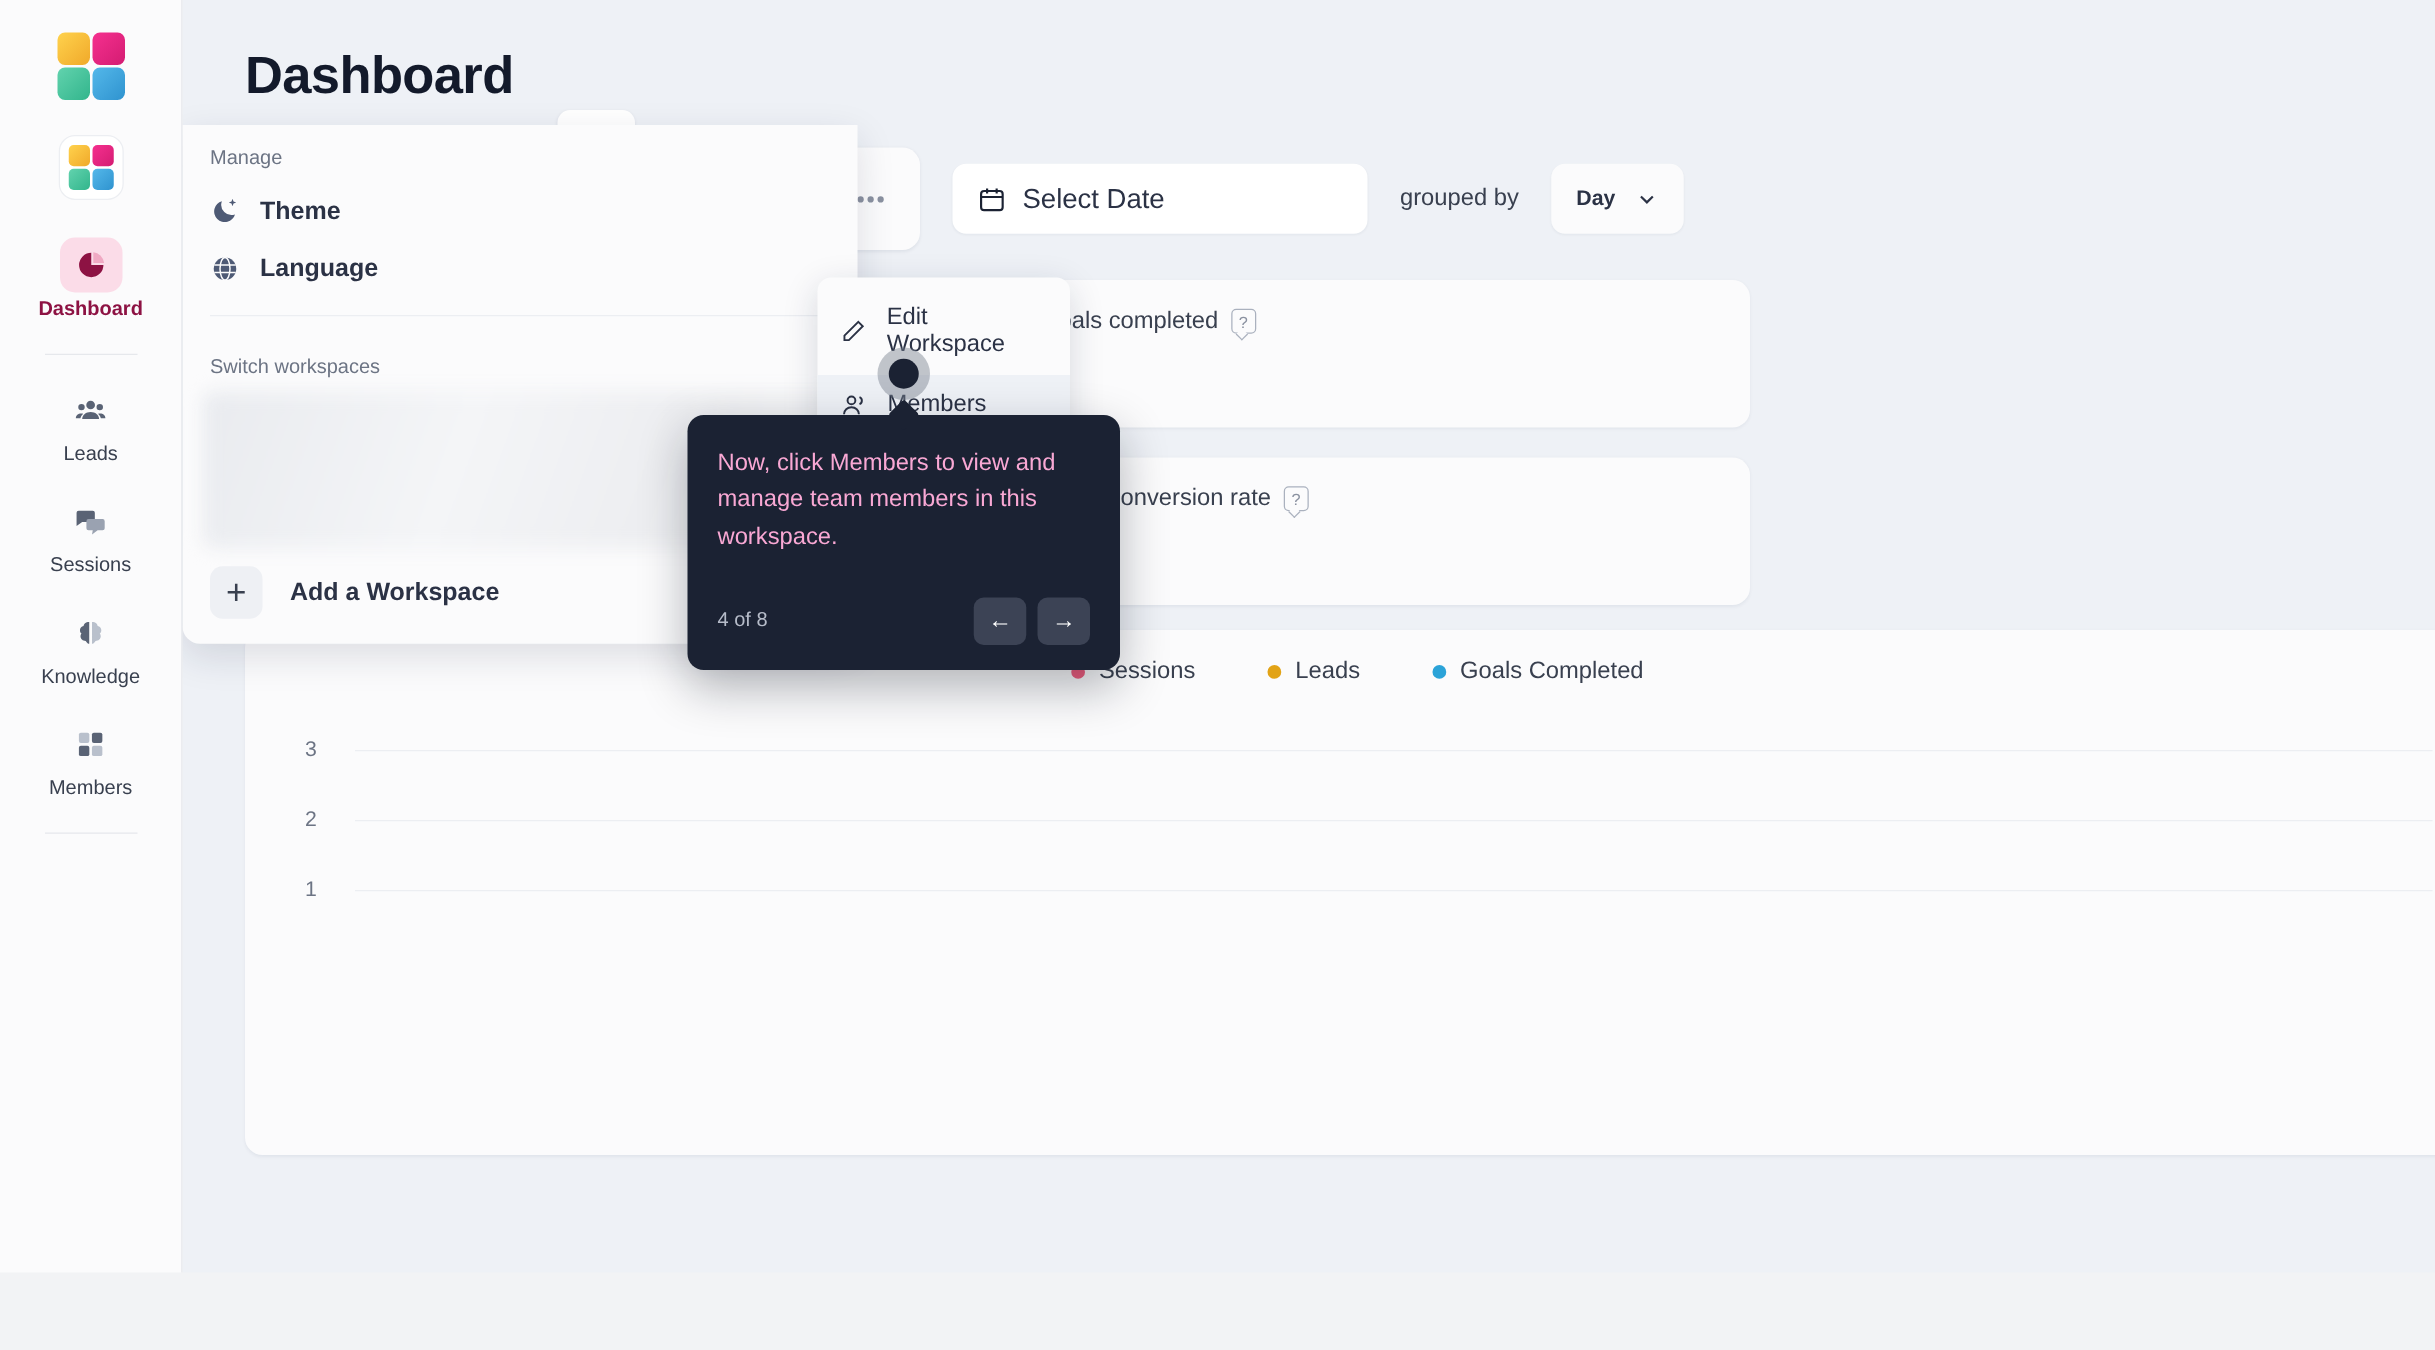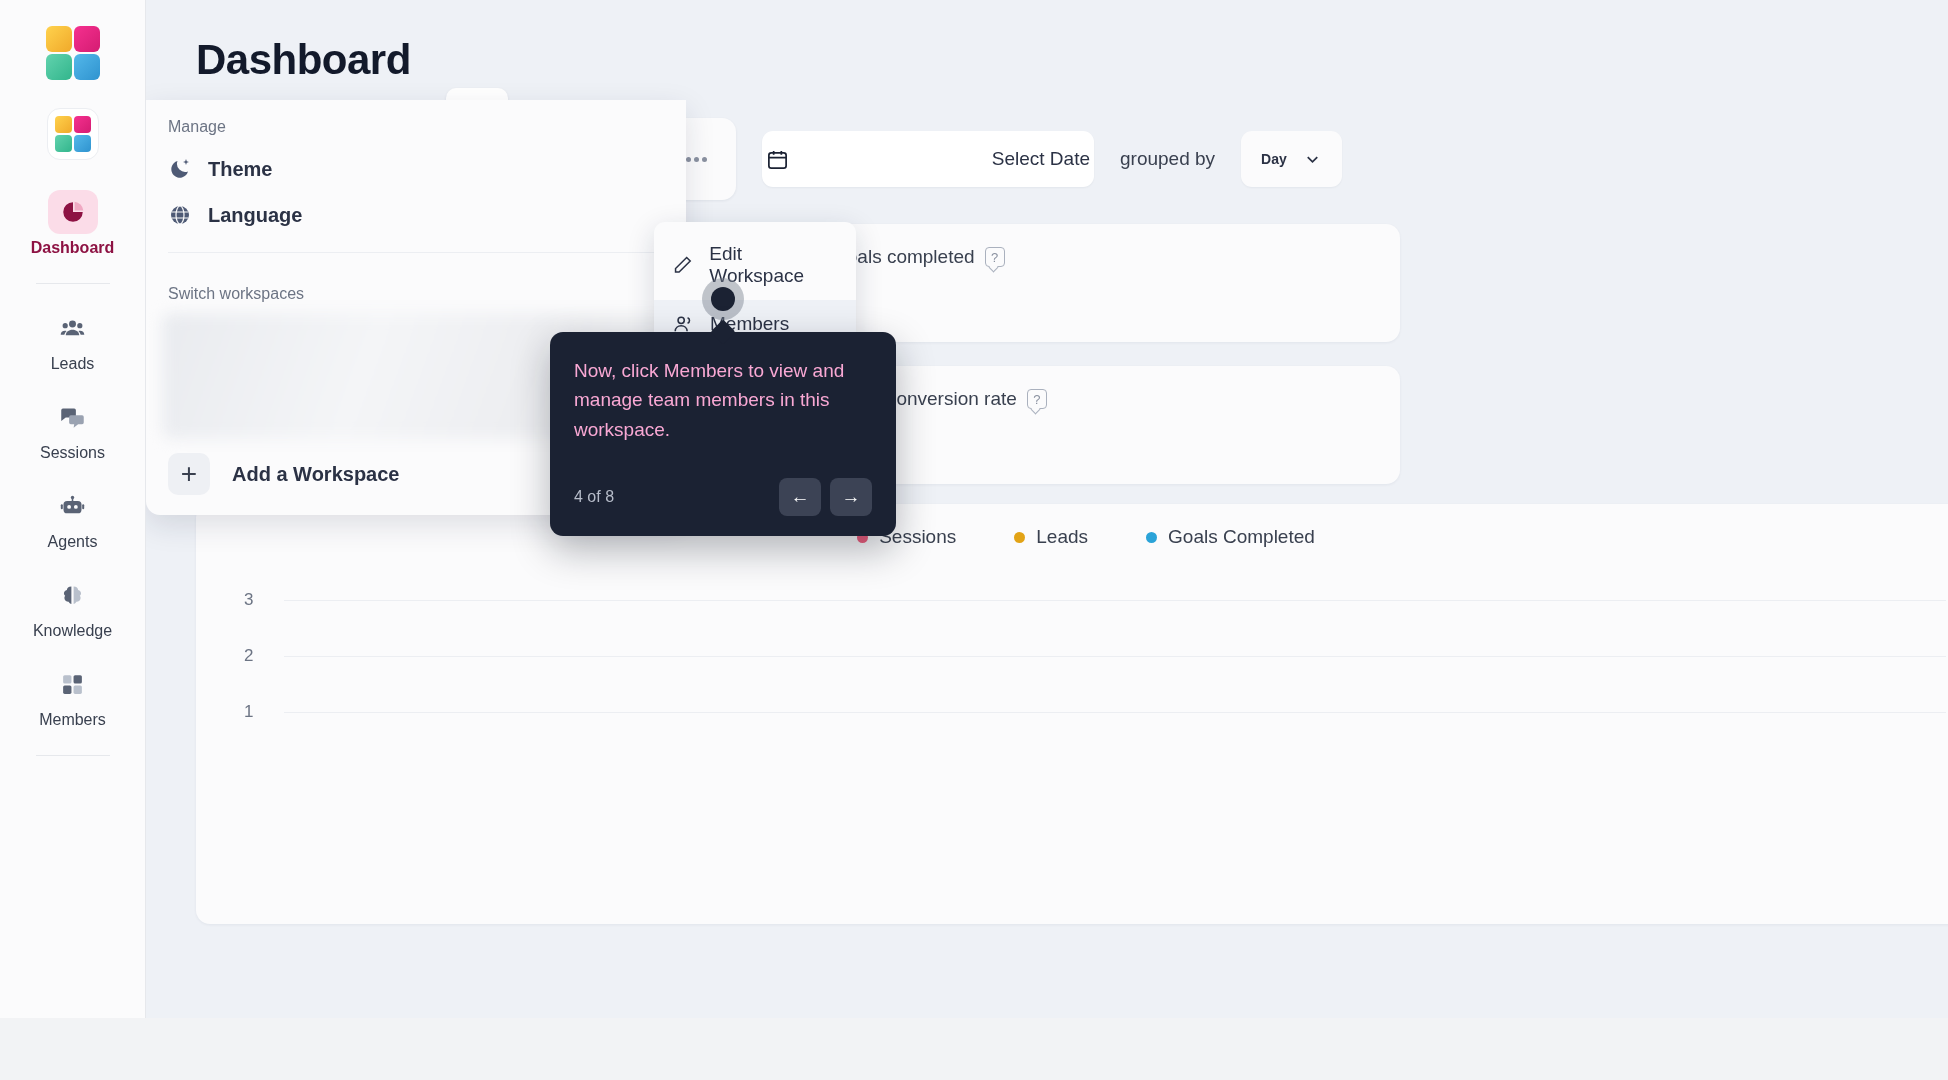--- a/index.html
+++ b/index.html
@@ -88,27 +88,27 @@
     font-size: 9px; color: #ffd617; letter-spacing: -2px; margin-right: 3px;
   }
   .dots-btn {
     width: 36px; height: 36px; display: flex; align-items: center;
     justify-content: center; gap: 3px; cursor: pointer;
   }
   .dots-btn i { width: 5px; height: 5px; border-radius: 50%; background: #8a91a0; display: block; }
 
   .date-field {
     width: 332px; height: 56px; background: #fff; border-radius: 11px;
-    display: flex; align-items: center; gap: 13px; padding: 0 4px;
-    font-size: 19px; color: #2b3245; box-shadow: 0 1px 2px rgba(20,30,60,.05); justify-content: space-between;
+    display: flex; align-items: center; gap: 13px; padding: 0 20px;
+    font-size: 22px; color: #2b3245; box-shadow: 0 1px 2px rgba(20,30,60,.05);
   }
   .grouped-label { font-size: 19px; color: #39404f; }
   .day-select {
     height: 56px; background: #fbfbfc; border-radius: 11px; display: flex;
-    align-items: center; gap: 16px; padding: 0 20px; font-size: 14px;
+    align-items: center; gap: 16px; padding: 0 20px; font-size: 17px;
     font-weight: 600; color: #2b3245; box-shadow: 0 1px 2px rgba(20,30,60,.05);
   }
 
   
   .cards-row { display: flex; gap: 18px; margin-top: 24px; }
   .metric-card {
     background: #fbfbfc; border-radius: 14px; height: 118px;
     padding: 22px 26px; box-shadow: 0 1px 3px rgba(20,30,60,.06);
   }
   .metric-card.w1 { width: 592px; }
@@ -268,34 +268,20 @@
       <div class="rail-item">
         <div class="rail-icon">
           <svg width="27" height="27" viewBox="0 0 24 24">
               <path d="M2 5.5A1.5 1.5 0 0 1 3.5 4h10A1.5 1.5 0 0 1 15 5.5v5A1.5 1.5 0 0 1 13.5 12H6l-4 3z" fill="#5a6375"></path>
               <path d="M9 11.5A1.5 1.5 0 0 1 10.5 10h10A1.5 1.5 0 0 1 22 11.5v5A1.5 1.5 0 0 1 20.5 18H17l-4 3 .5-3h-3A1.5 1.5 0 0 1 9 16.5z" fill="#9aa2b1"></path>
             </svg>
         </div>
         <span class="rail-label">Sessions</span>
       </div>
 
-      <div class="rail-item">
-        <div class="rail-icon">
-          <svg width="27" height="27" viewBox="0 0 24 24" fill="#5a6375">
-              <rect x="4" y="7" width="16" height="11" rx="3.2"></rect>
-              <circle cx="12" cy="4" r="1.5"></circle>
-              <rect x="11.3" y="4.8" width="1.4" height="2.4"></rect>
-              <circle cx="9" cy="12.4" r="1.7" fill="#fbfbfc"></circle>
-              <circle cx="15" cy="12.4" r="1.7" fill="#fbfbfc"></circle>
-              <rect x="1.6" y="10" width="1.8" height="4.5" rx=".9"></rect>
-              <rect x="20.6" y="10" width="1.8" height="4.5" rx=".9"></rect>
-            </svg>
-        </div>
-        <span class="rail-label">Agents</span>
-      </div>
 
       <div class="rail-item">
         <div class="rail-icon">
           <svg width="27" height="27" viewBox="0 0 24 24">
               <path d="M11 4c-2.6 0-4 1.5-4 3-1.6.3-2.6 1.6-2.6 3 0 1 .4 1.8 1.1 2.3-.5.6-.7 1.3-.7 2 0 1.9 1.6 3.3 3.7 3.3.9 1.4 1.8 2 2.5 2z" fill="#5a6375"></path>
               <path d="M13 4c2.6 0 4 1.5 4 3 1.6.3 2.6 1.6 2.6 3 0 1-.4 1.8-1.1 2.3.5.6.7 1.3.7 2 0 1.9-1.6 3.3-3.7 3.3-.9 1.4-1.8 2-2.5 2z" fill="#b9c0cc"></path>
             </svg>
         </div>
         <span class="rail-label">Knowledge</span>
       </div>

